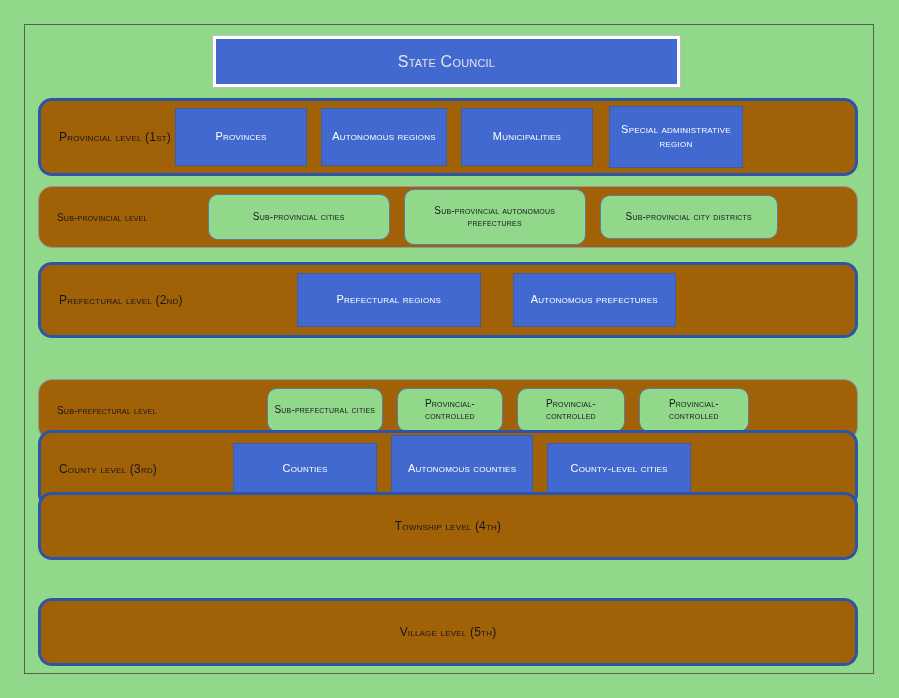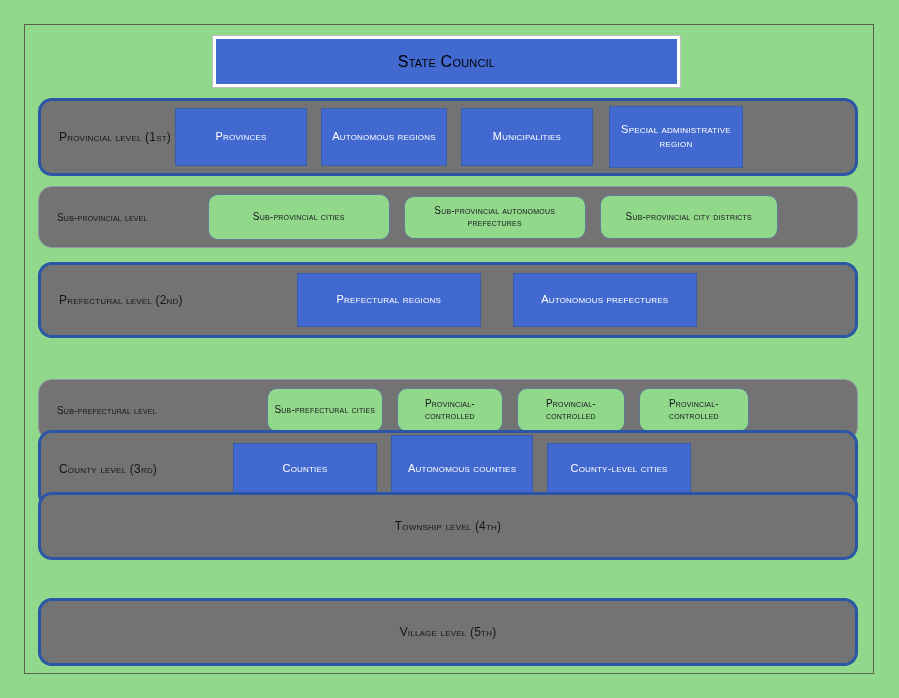--- a/index.html
+++ b/index.html
@@ -33,34 +33,34 @@
     height: 51px;
     background: #4169cf;
     border: 3px solid #ffffff;
     box-sizing: border-box;
     display: flex;
     align-items: center;
     justify-content: center;
     box-shadow: 0 0 0 1px #bfbfbf;
   }
   .top-box .caps {
-    color: #000000;
+    color: #e5e5e5;
     font-size: 16px;
   }
 
   
   .row {
     position: absolute;
     left: 38px;
     width: 820px;
     box-sizing: border-box;
     display: flex;
     align-items: center;
     border-radius: 14px;
-    background: #737373;
+    background: #a16207;
   }
   .row.main {
     border: 3px solid #2b55a8;
   }
   .row.sub {
     border: 1px solid #8e9aa6;
   }
 
   .row-label {
     color: #15151d;
@@ -143,36 +143,36 @@
     </div>
   </div>
 </div>
 
 <div class="row sub" style="top:186px;height:62px;">
   <div class="row-label caps">Sub-provincial level</div>
   <div class="boxes">
     <div class="node outline" style="width:182px;height:46px;margin-left:60px;padding:0 8px;">
       <span class="caps">Sub-provincial cities</span>
     </div>
-    <div class="node outline" style="width:182px;height:43px;margin-left:14px;padding:0 8px;">
+    <div class="node outline" style="width:182px;height:56px;margin-left:14px;padding:0 8px;">
       <span class="caps">Sub-provincial autonomous prefectures</span>
     </div>
     <div class="node outline" style="width:178px;height:44px;margin-left:14px;padding:0 6px;">
       <span class="caps">Sub-provincial city districts</span>
     </div>
   </div>
 </div>
 
 <div class="row main" style="top:262px;height:76px;">
   <div class="row-label caps">Prefectural level (2nd)</div>
   <div class="boxes">
     <div class="node filled" style="width:184px;height:54px;margin-left:114px;padding:0 8px;">
       <span class="caps">Prefectural regions</span>
     </div>
-    <div class="node filled" style="width:184px;height:54px;margin-left:32px;padding:0 8px;">
+    <div class="node filled" style="width:163px;height:54px;margin-left:32px;padding:0 8px;">
       <span class="caps">Autonomous prefectures</span>
     </div>
   </div>
 </div>
 
 <div class="row sub" style="top:345px;height:62px;margin-top:34px;">
   <div class="row-label caps">Sub-prefectural level</div>
   <div class="boxes">
     <div class="node outline" style="width:116px;height:44px;margin-left:110px;padding:0 0;">
       <span class="caps">Sub-prefectural cities</span>

